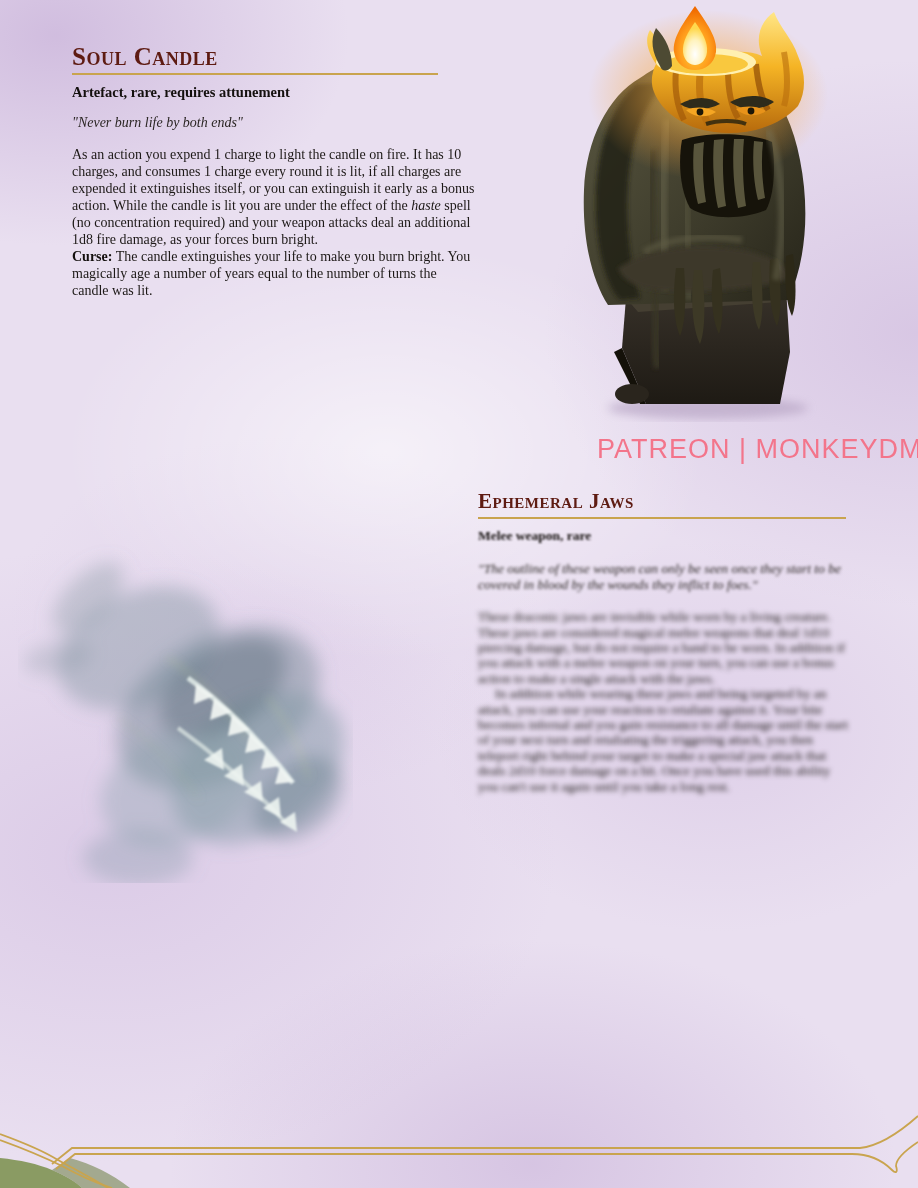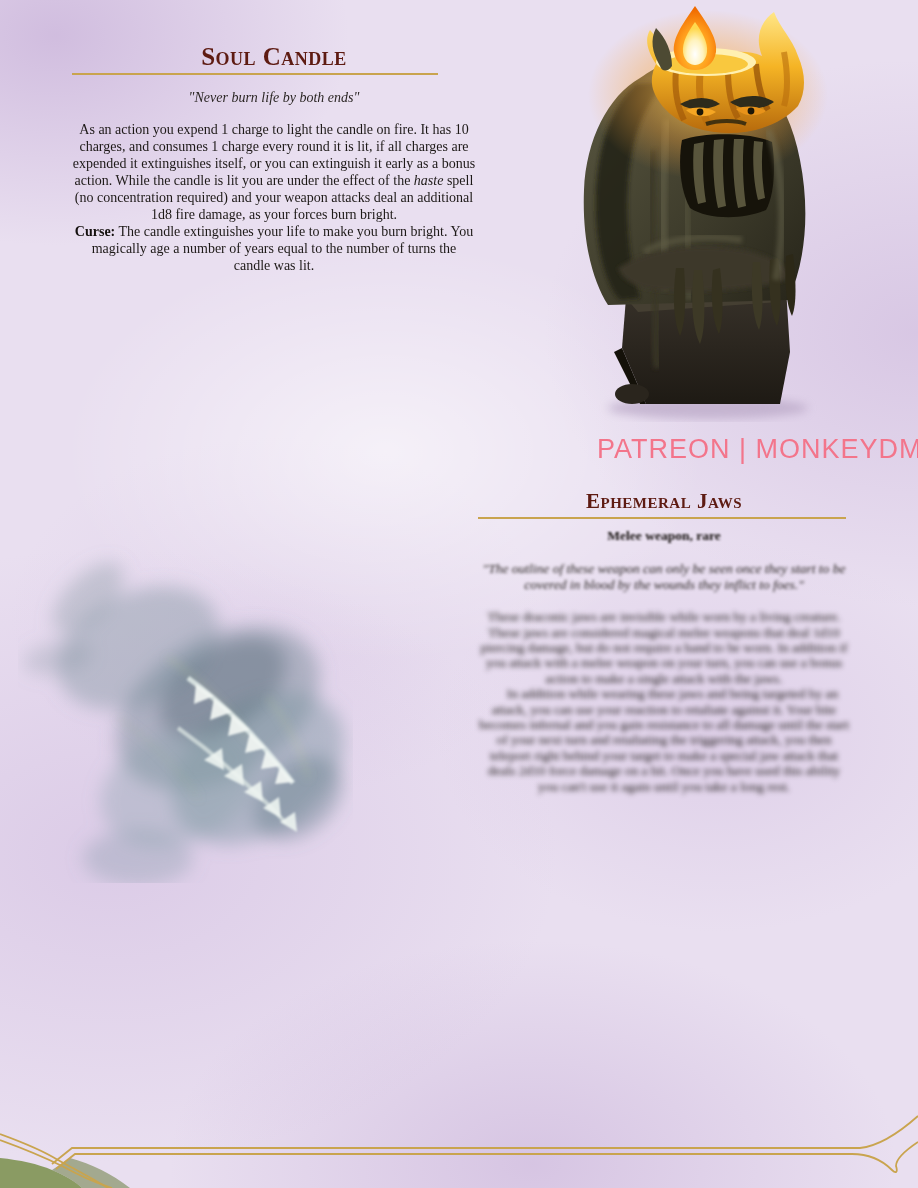--- a/index.html
+++ b/index.html
@@ -11,21 +11,21 @@
       radial-gradient(520px 380px at 100% 28%, rgba(188,160,208,.38), transparent 72%),
       radial-gradient(640px 440px at 12% 72%, rgba(193,165,213,.34), transparent 70%),
       radial-gradient(520px 320px at 58% 98%, rgba(184,154,205,.38), transparent 70%),
       radial-gradient(460px 300px at 42% 38%, rgba(255,255,255,.55), transparent 70%),
       radial-gradient(400px 280px at 78% 62%, rgba(196,170,214,.28), transparent 70%),
       radial-gradient(380px 260px at 30% 52%, rgba(201,176,218,.22), transparent 70%),
       #e9dff0;
   }
   .abs{position:absolute;}
   
-  .stat-block{position:absolute;text-align:center;}
+  .stat-block{position:absolute;}
   .item-title{
     margin:0;font-weight:600;color:#5e1b12;
     font-variant-caps:small-caps;letter-spacing:.5px;
     font-size:25px;line-height:26px;
   }
   .gold-rule{height:2px;background:#c9a44e;margin-top:3px;}
   .item-subtitle{margin:9px 0 0 0;font-weight:700;font-size:14.5px;line-height:16px;color:#14100e;}
   .item-quote{margin:15px 0 0 0;font-style:italic;font-size:14px;line-height:16px;color:#2b2624;}
   .item-body{margin:15px 0 0 0;font-size:14px;line-height:17px;color:#1d1917;}
   .item-body p{margin:0;}
@@ -45,20 +45,21 @@
   }
 </style>
 </head>
 <body>
 
 <div class="page">
 
   <section class="stat-block" style="left:72px;top:44px;width:404px;">
     <h1 class="item-title">Soul Candle</h1>
     <div class="gold-rule" style="width:366px;"></div>
+    <p class="item-subtitle">Artefact, rare, requires attunement</p>
     <p class="item-quote">"Never burn life by both ends"</p>
     <div class="item-body">
       <p><span>As an action you expend 1 charge to light the candle on fire. It has 10 charges, and consumes 1 charge every round it is lit, if all charges are expended it extinguishes itself, or you can extinguish it early as a bonus action. While the candle is lit you are under the effect of the </span><i>haste</i><span> spell (no concentration required) and your weapon attacks deal an additional 1d8 fire damage, as your forces burn bright.</span></p>
       <p class="curse"><b>Curse:</b><span> The candle extinguishes your life to make you burn bright. You magically age a number of years equal to the number of turns the candle was lit.</span></p>
     </div>
   </section>
 
   <svg class="abs" style="left:548px;top:0px;" width="370" height="425" viewBox="0 0 370 425">
     <defs>
       <radialGradient id="glow" cx="50%" cy="50%" r="50%">

